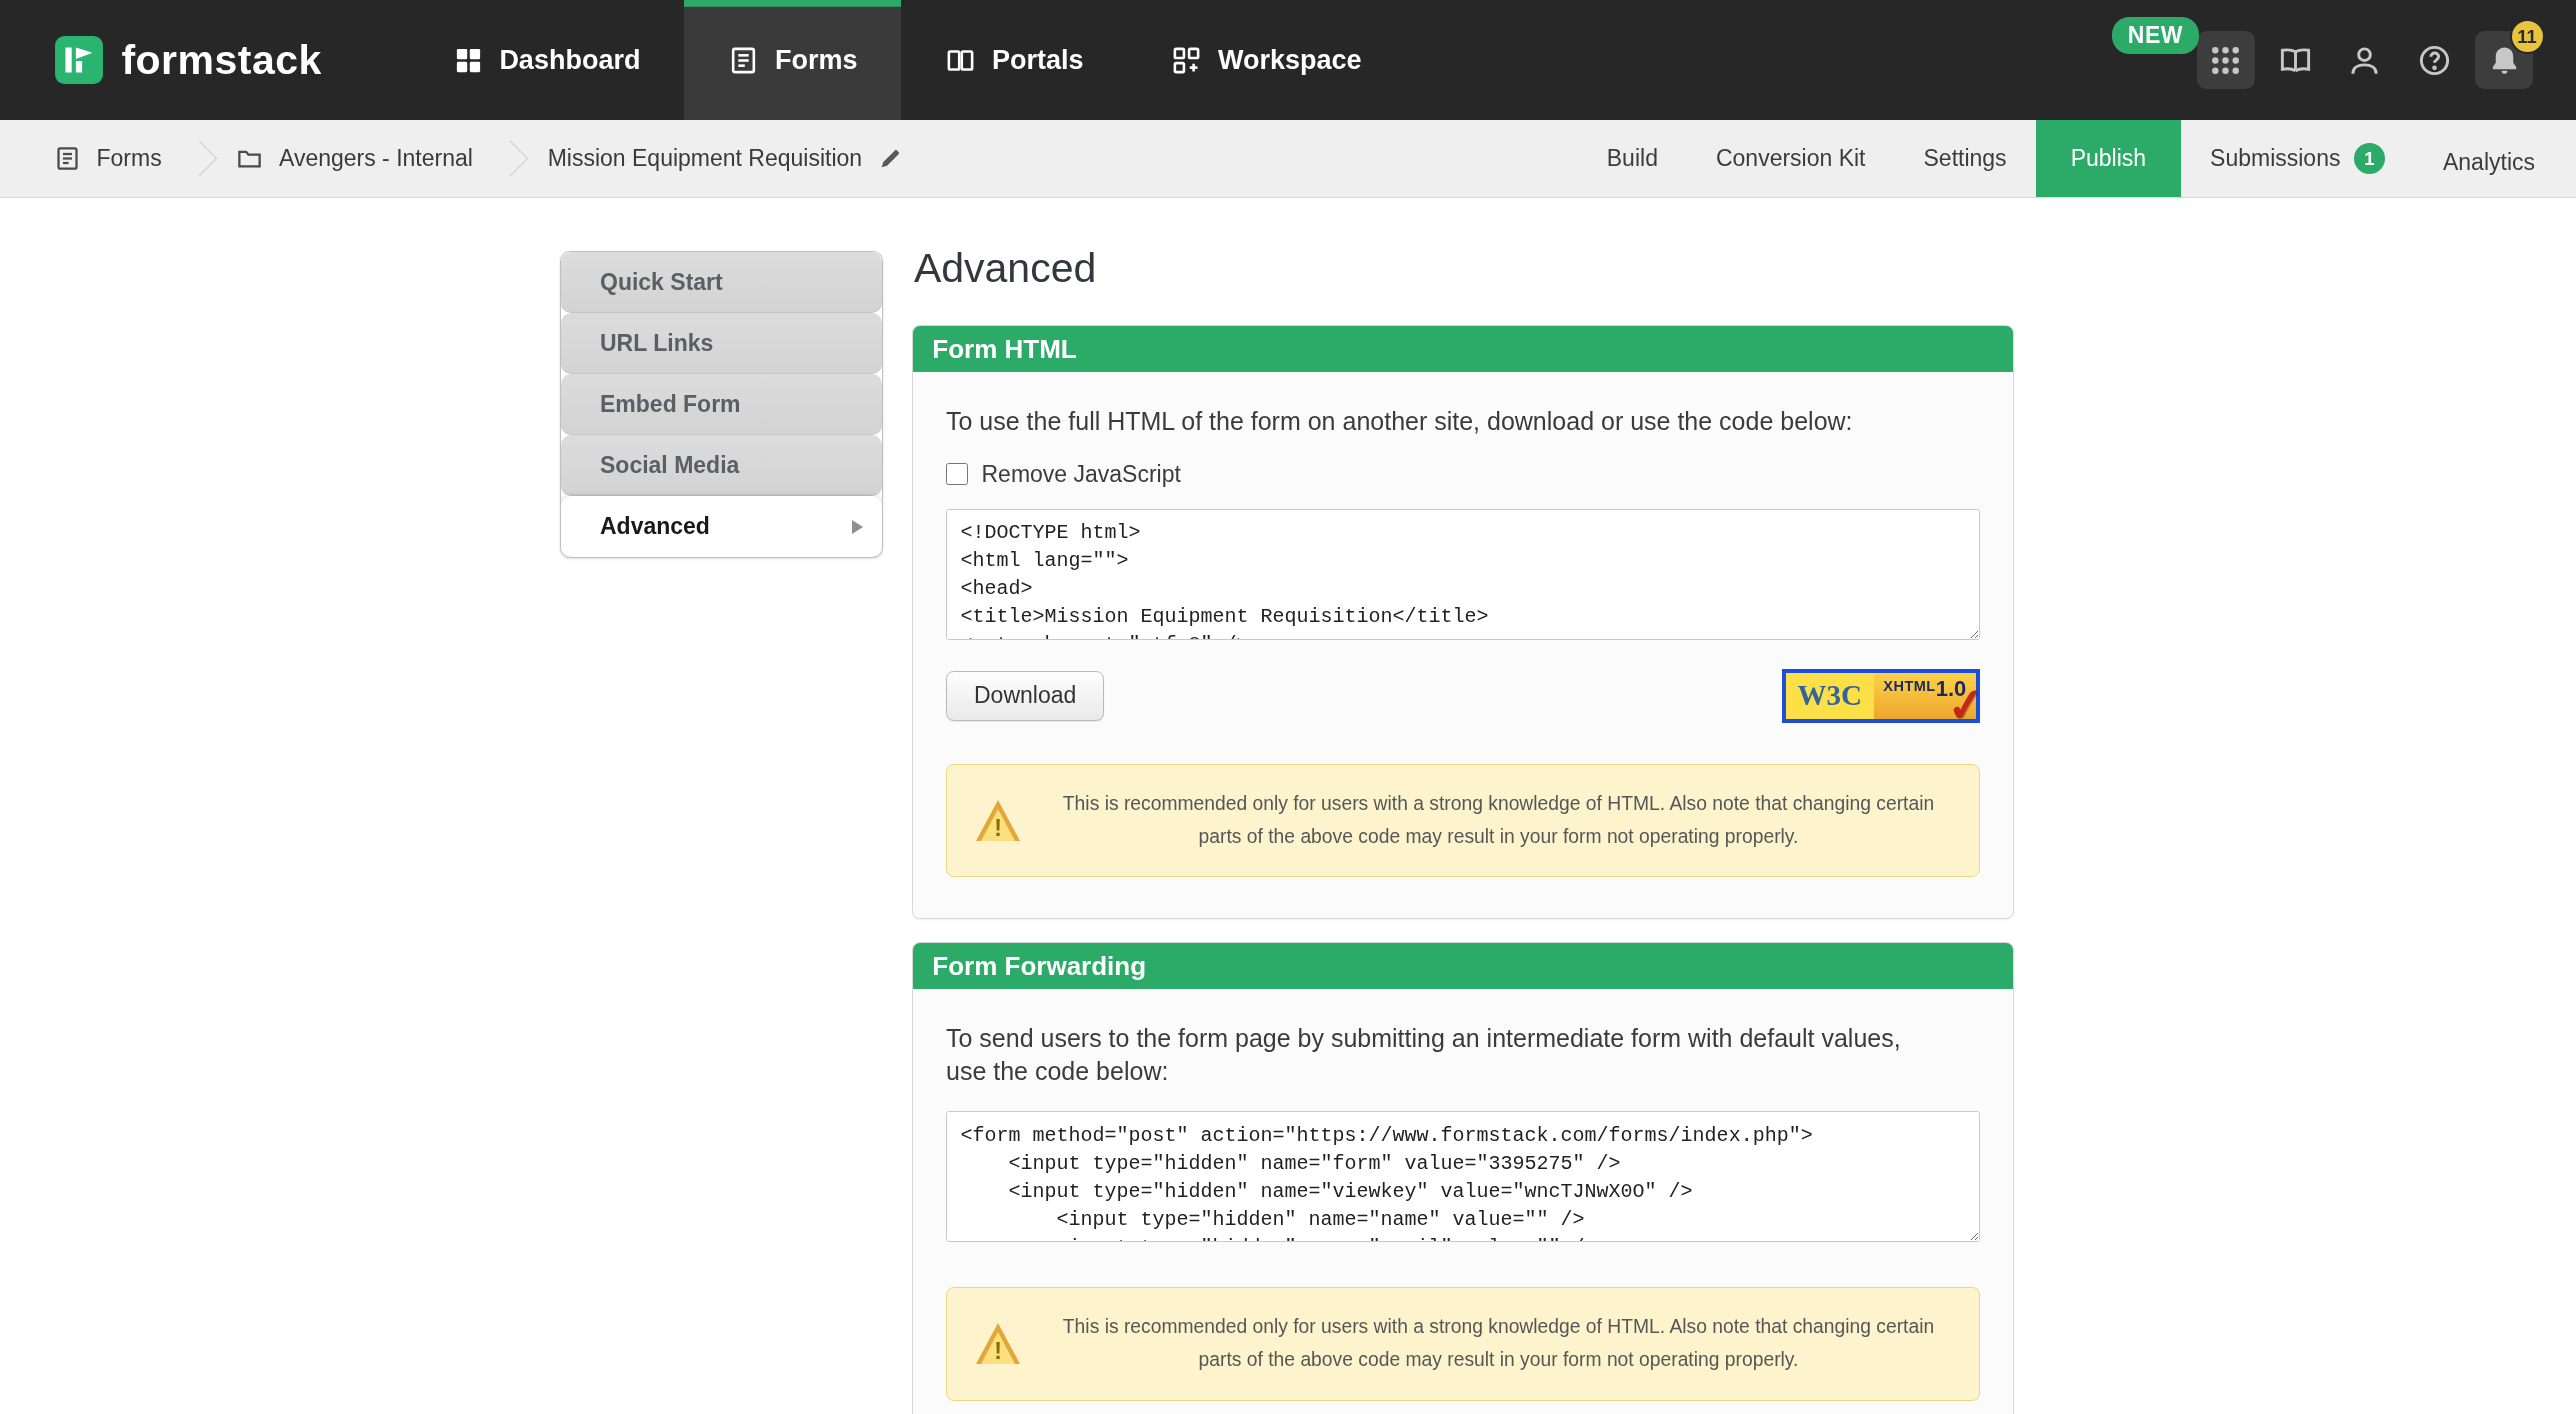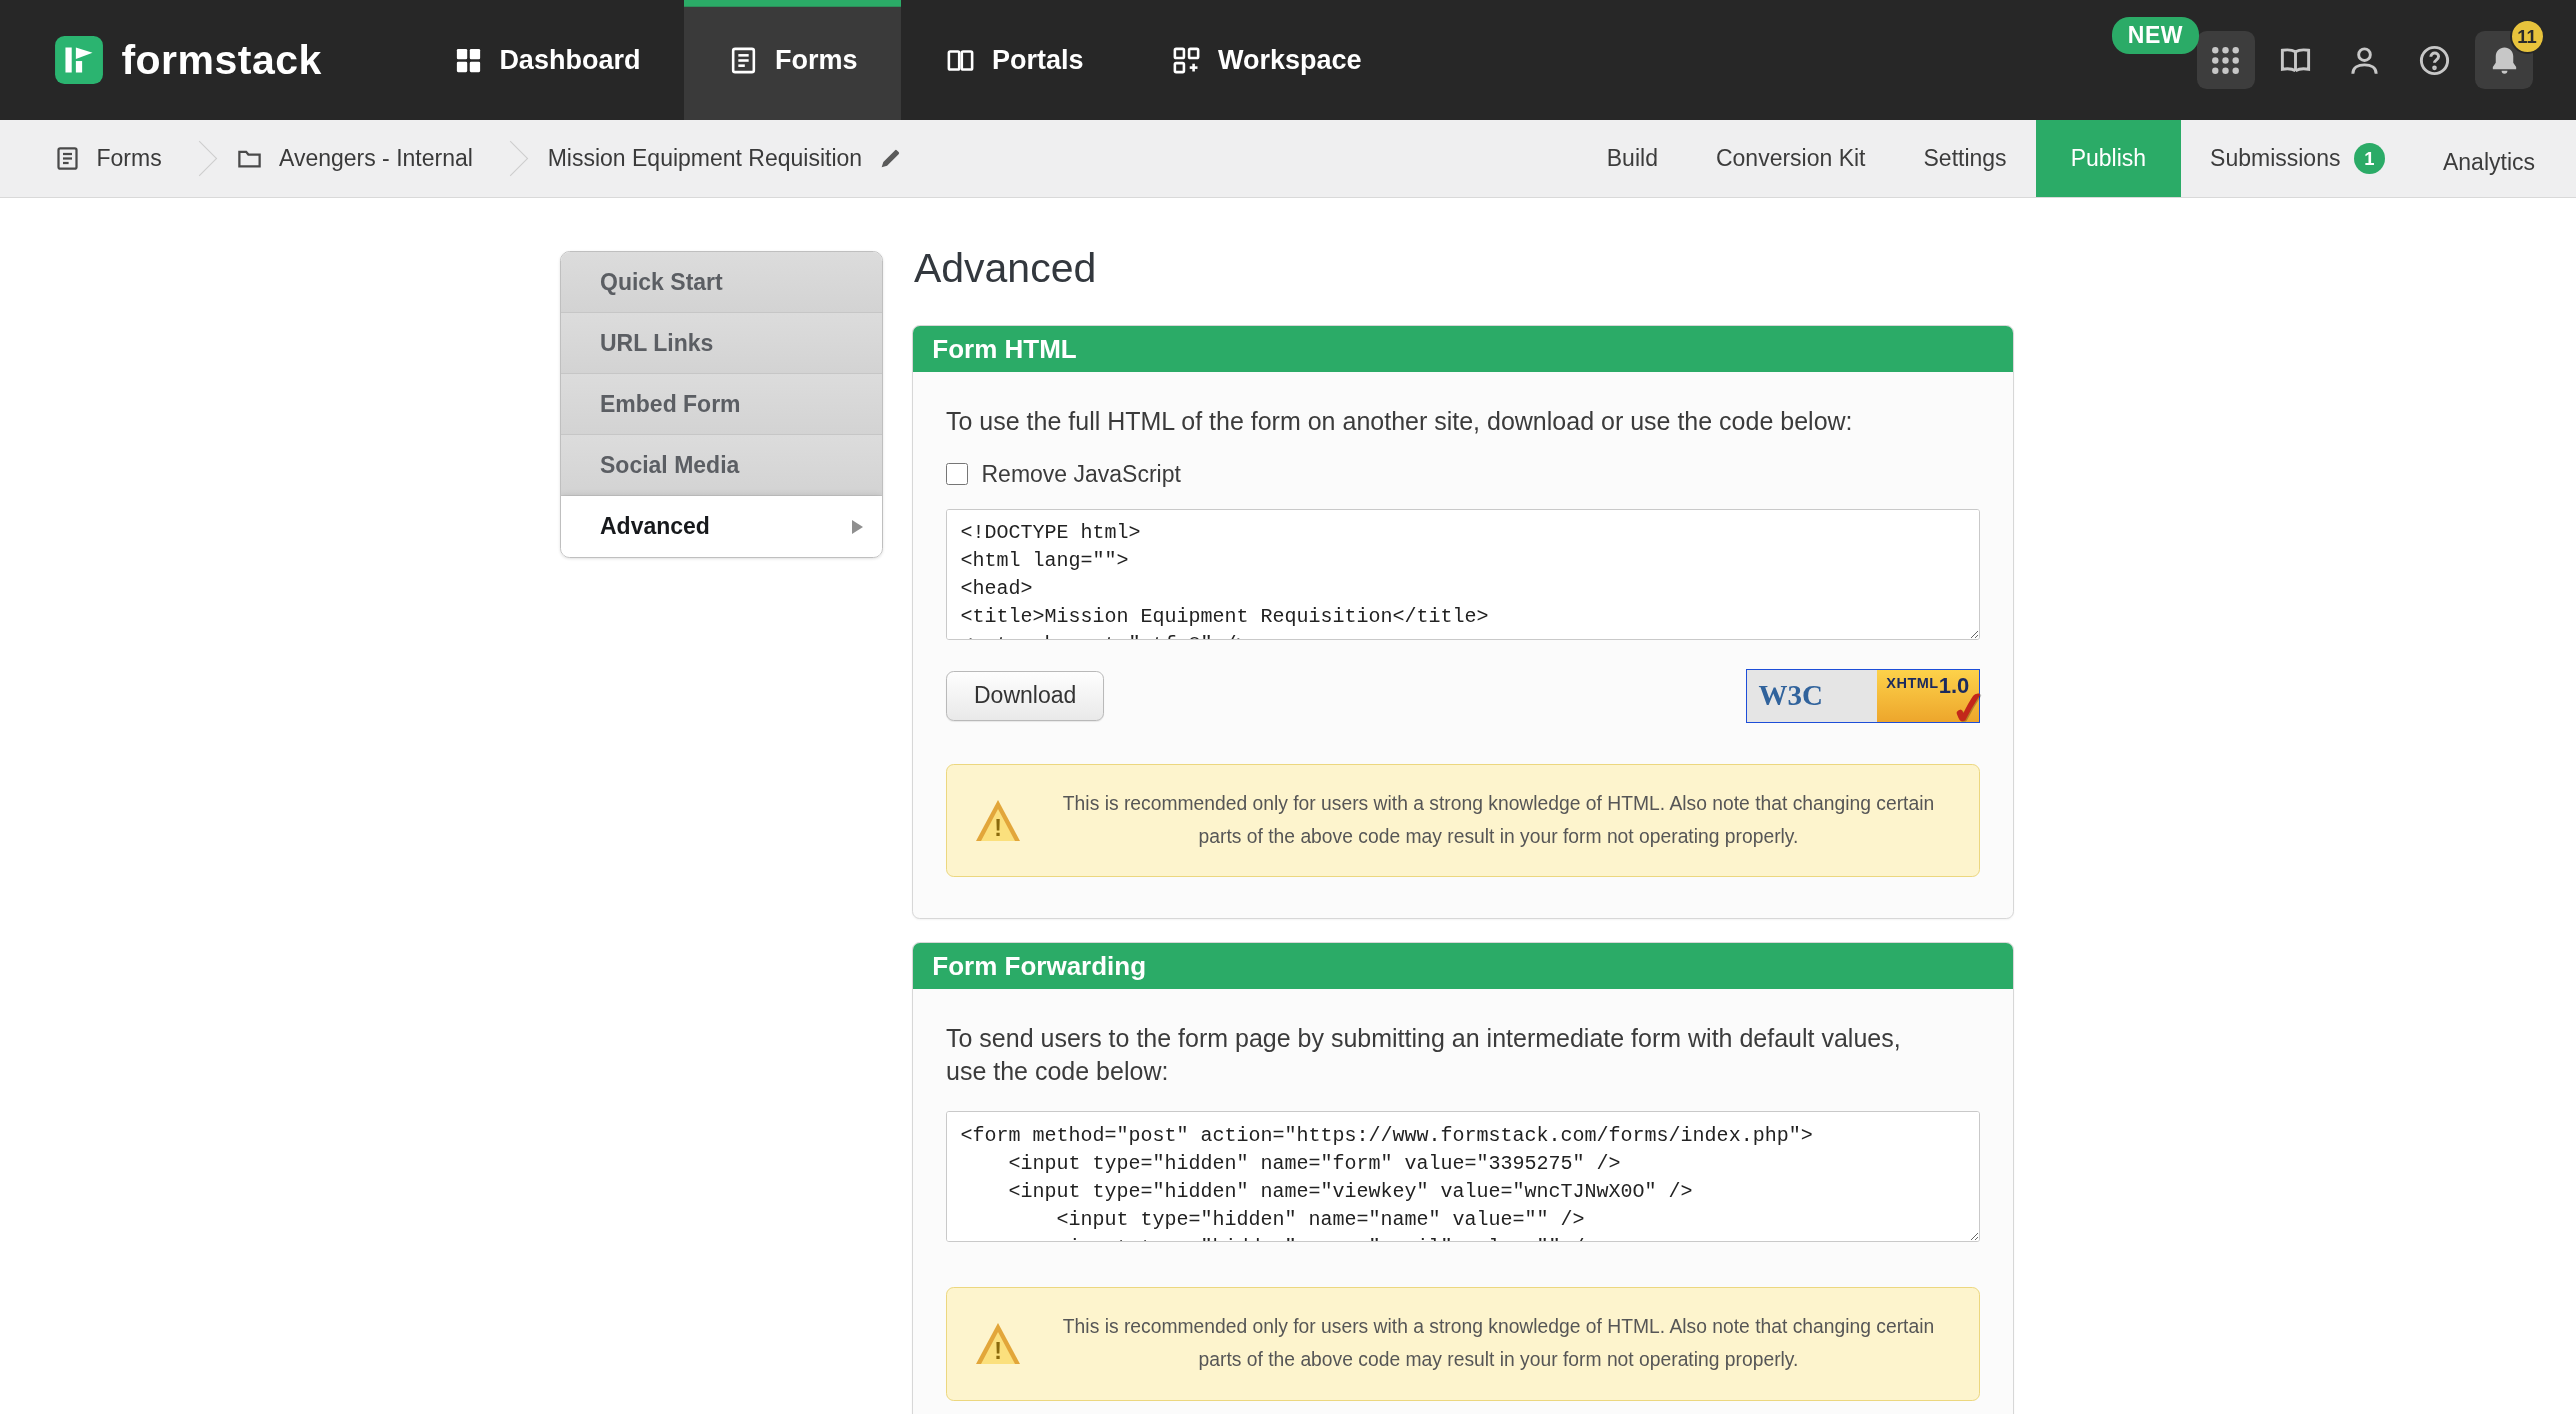--- a/index.html
+++ b/index.html
@@ -79,20 +79,21 @@
     position: absolute; top: 52px; left: 560px; width: 323px;
     border: 1px solid #bfbfbf; border-radius: 9.7px; overflow: hidden;
     box-shadow: 0 1px 2.9px rgba(0,0,0,.12);
   }
   .menu-item {
     height: 61px; display: flex; align-items: center; padding-left: 39px;
     background: linear-gradient(#dcdcdc, #d3d3d3);
     border-bottom: 1px solid #c6c6c6;
     font-size: 23px; font-weight: 700; color: #5b5e63; cursor: pointer;
     position: relative;
+    border-radius: 10px;
   }
   .menu-item:last-child { border-bottom: none; }
   .menu-item.active {
     background: #ffffff; color: #17191c; z-index: 2;
     box-shadow: 0 1.9px 7.7px rgba(0,0,0,.25);
   }
   .menu-arrow {
     position: absolute; right: 19.3px; width: 0; height: 0;
     border-left: 11.6px solid #8f8f8f; border-top: 7.7px solid transparent; border-bottom: 7.7px solid transparent;
   }
@@ -134,21 +135,21 @@
   .actions-row { display: flex; align-items: center; justify-content: space-between; margin-top: 25px; }
   .btn {
     font-family: "Liberation Sans", sans-serif;
     font-size: 23px; color: #333; padding: 10.6px 27px;
     border: 1px solid #b9b9b9; border-radius: 7.7px;
     background: linear-gradient(#fefefe, #e9e9e9); cursor: pointer;
     box-shadow: 0 1px 1px rgba(0,0,0,.08);
   }
 
   
-  .w3c { position: relative; display: flex; align-items: stretch; height: 54px; border: 1px solid #1d4ed8; background: #e5e5e5; cursor: pointer; gap: 42px; }
+  .w3c { position: relative; display: flex; align-items: stretch; height: 54px; border: 4px solid #1d4ed8; background: #fde047; cursor: pointer; }
   .w3c-left {
     display: flex; align-items: center; padding: 0 11.6px;
     font-family: "Liberation Serif", serif; font-weight: 700; font-size: 29px; color: #31639c;
   }
   .w3c-right {
     background: linear-gradient(#fdd24a, #eda62c); color: #1b2a5e;
     padding: 4.8px 9.7px 3.9px; display: flex; flex-direction: row; justify-content: center;
   }
   .w3c-xhtml { font-size: 14.5px; font-weight: 700; letter-spacing: 0.5px; }
   .w3c-ver { font-size: 22px; font-weight: 700; line-height: 1; }

